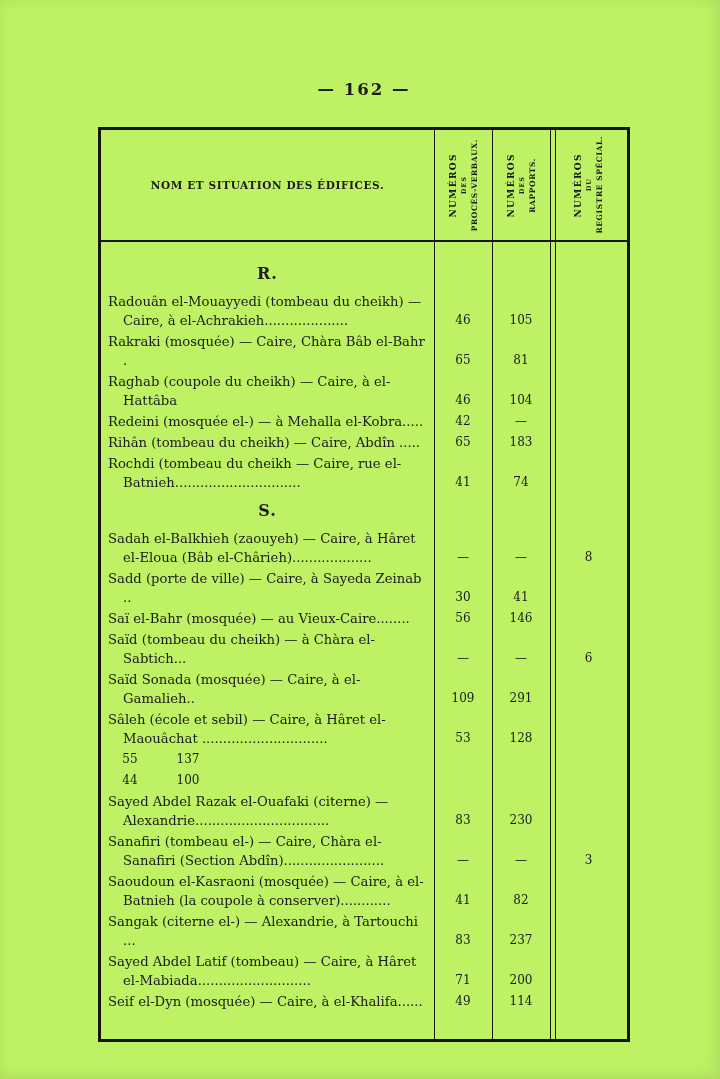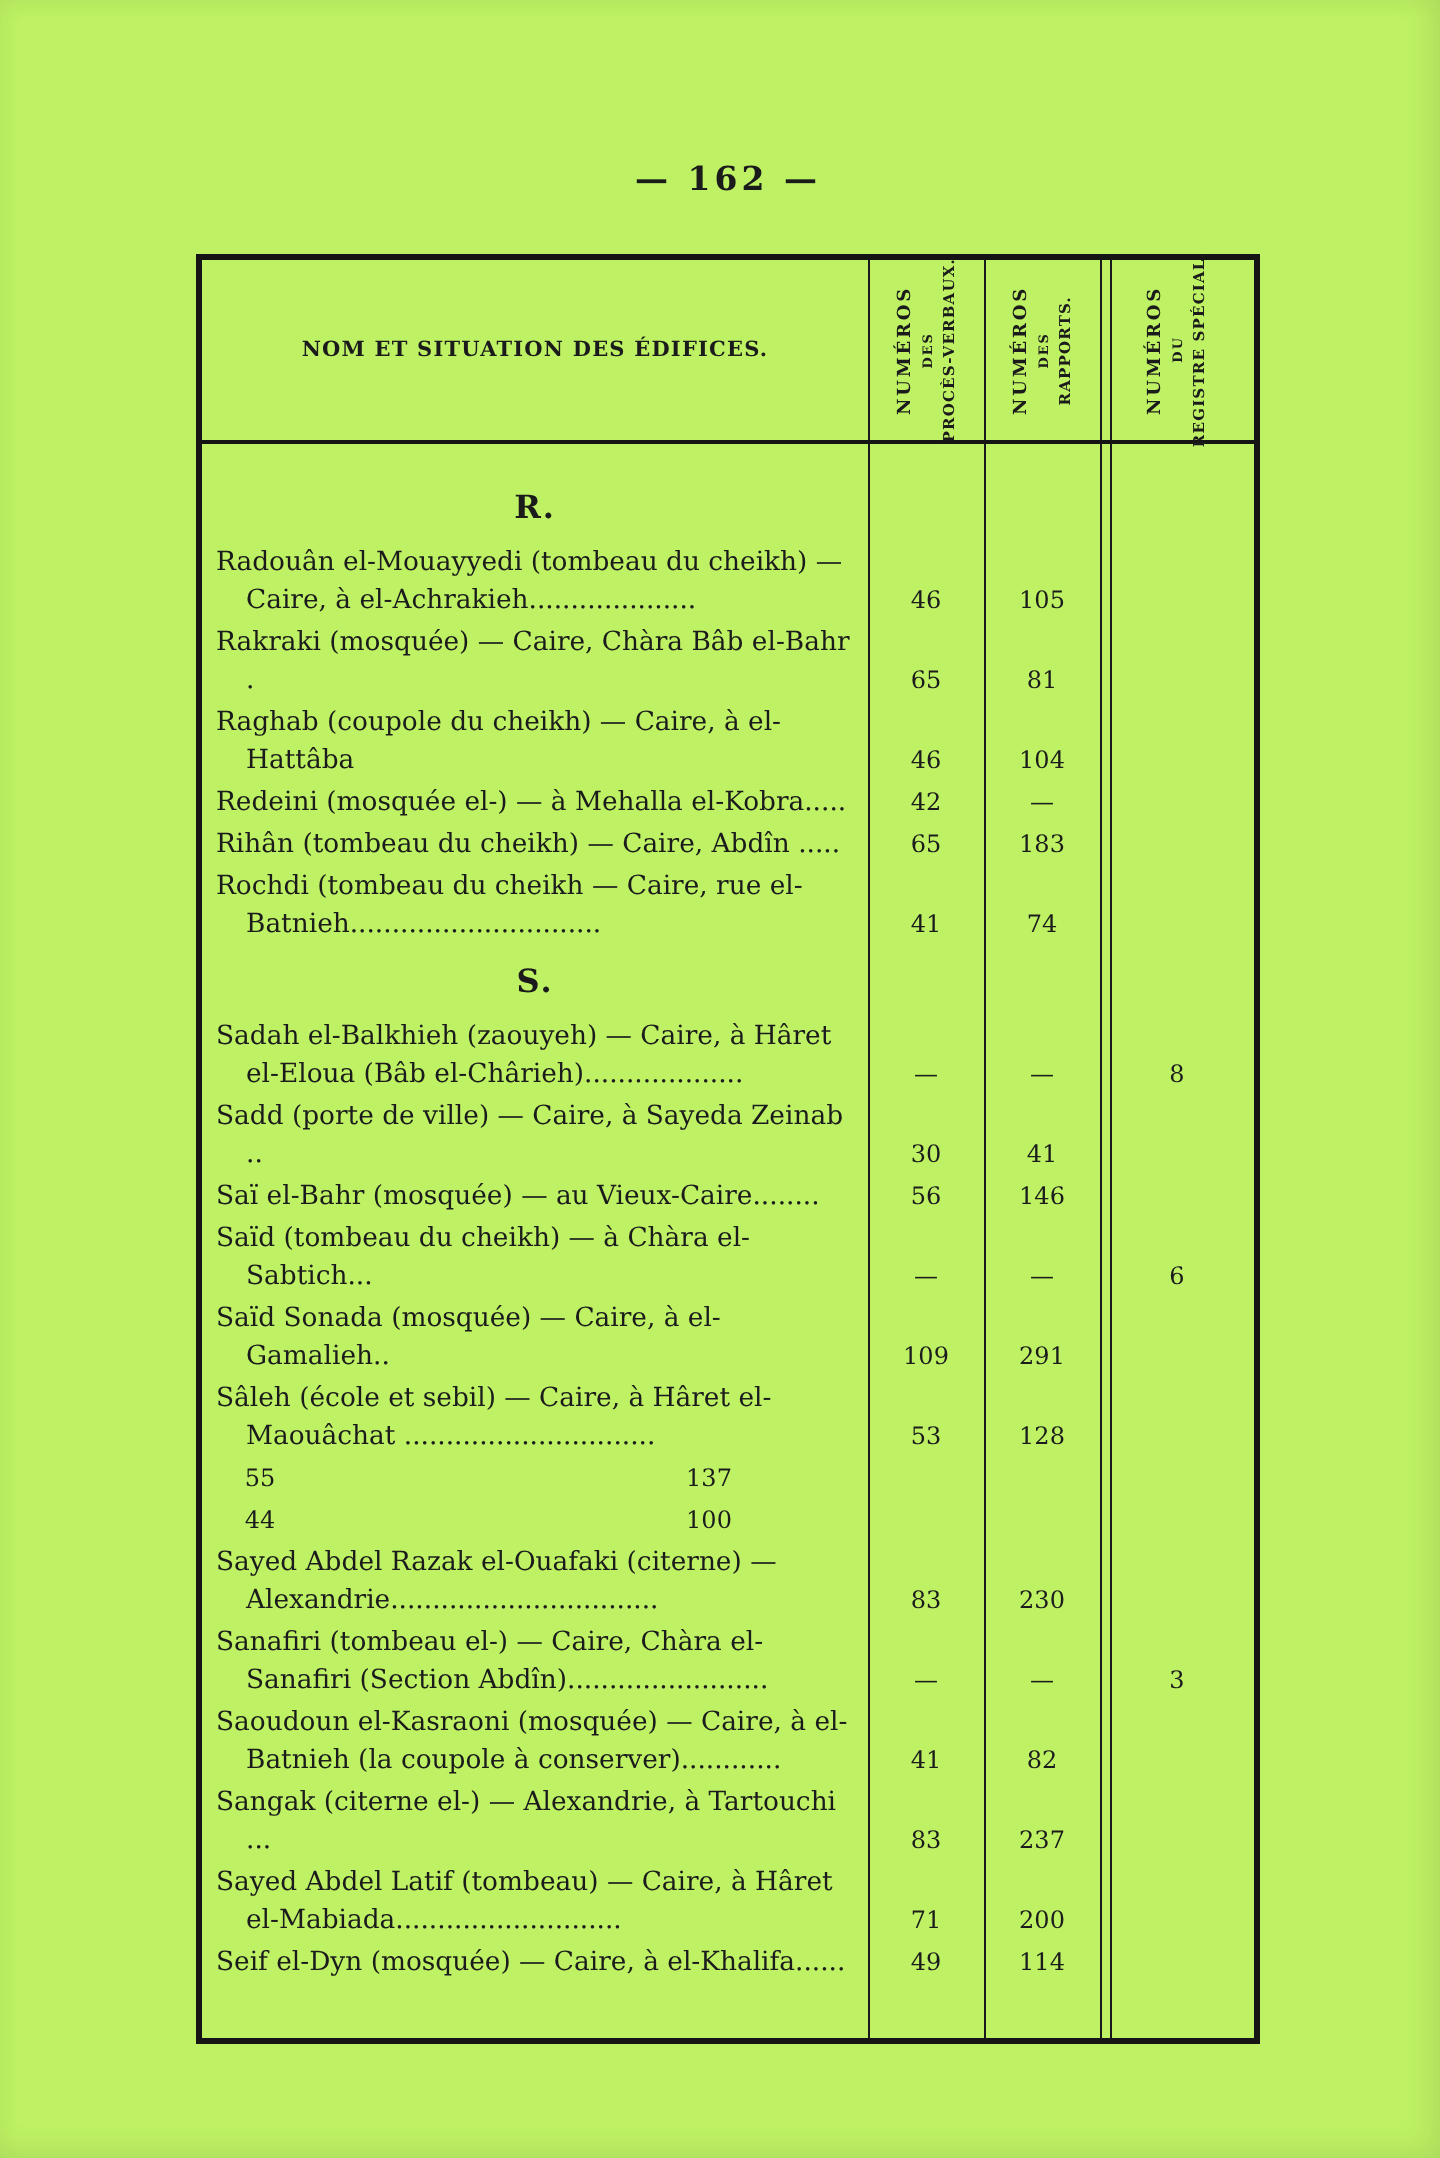--- a/index.html
+++ b/index.html
@@ -41,21 +41,21 @@
     width: 1px;
     background: #1a1a1a;
   }
   .rule-1 { left: 333px; }
   .rule-2 { left: 391px; }
   .rule-3a { left: 449px; }
   .rule-3b { left: 454px; }
 
   .header-row {
     display: flex;
-    height: 92px;
+    height: 112px;
     border-bottom: 2px solid #151515;
     position: relative;
     z-index: 1;
   }
   .header-name {
     width: 333px;
     display: flex;
     align-items: center;
     justify-content: center;
     font-size: 10.5px;
@@ -91,21 +91,21 @@
     padding-bottom: 26px;
   }
   .section-letter {
     width: 333px;
     text-align: center;
     font-size: 16px;
     font-weight: 700;
     margin: 9px 0 9px;
     letter-spacing: 1px;
   }
-  .row { display: flex; margin-bottom: 2px; justify-content: space-between; }
+  .row { display: flex; margin-bottom: 2px; }
   .cell.name {
     width: 333px;
     padding: 0 3px 0 22px;
     text-indent: -15px;
     font-size: 13.2px;
     line-height: 19px;
     word-break: break-word;
   }
   .cell.num {
     width: 58px;

